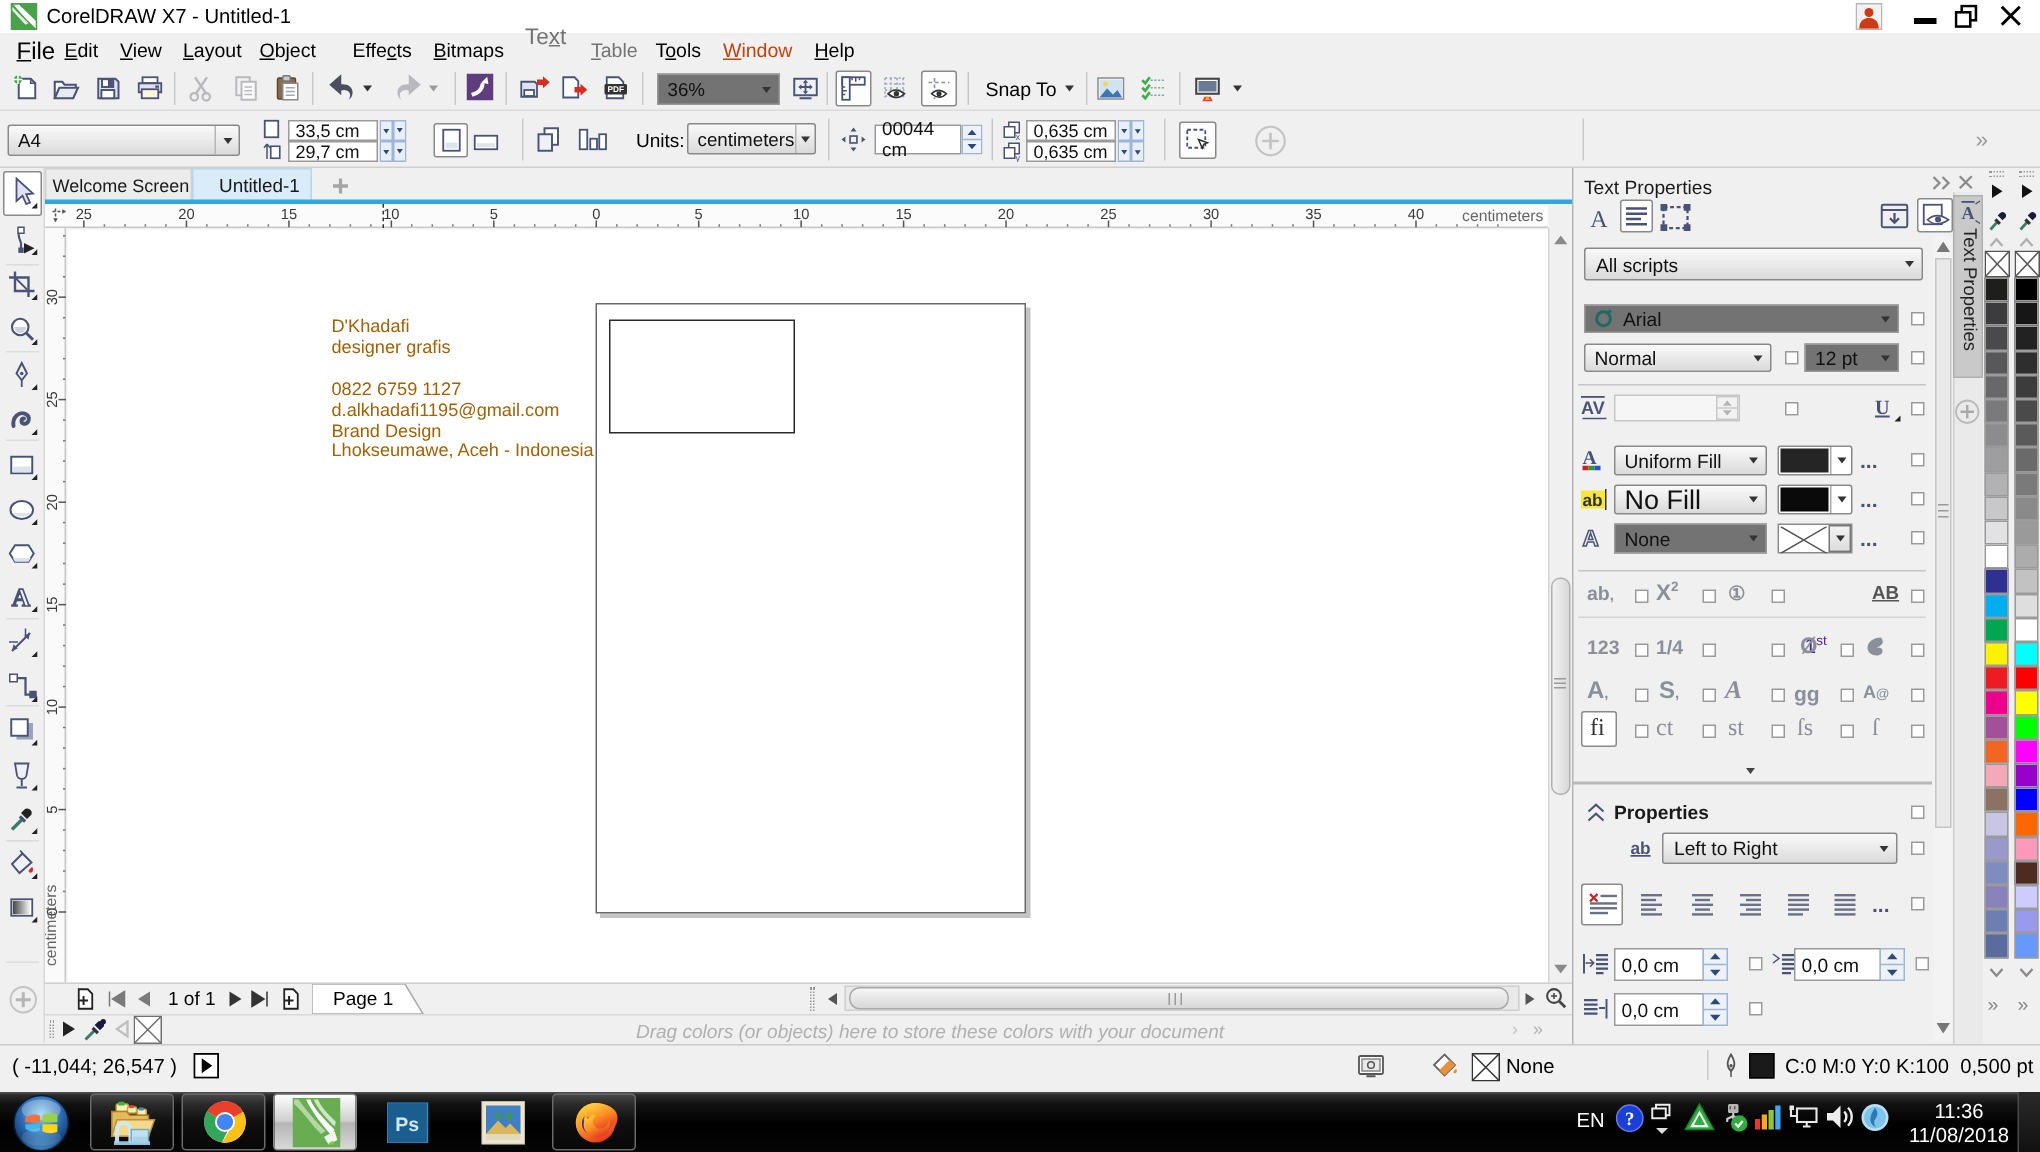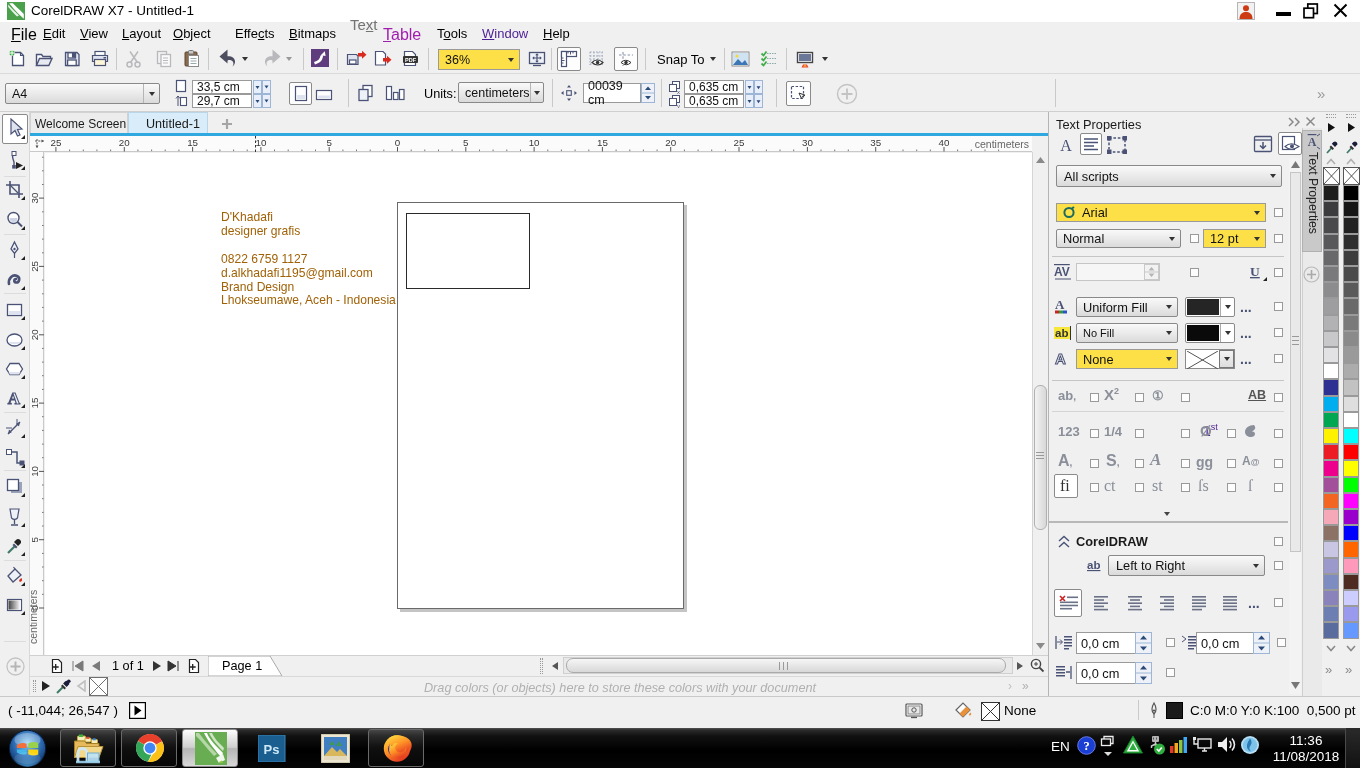--- a/index.html
+++ b/index.html
@@ -1,19 +1,19 @@
 <!DOCTYPE html>
 <html><head><meta charset="utf-8"><style>
 *{margin:0;padding:0;box-sizing:border-box}
 html,body{width:1360px;height:768px;overflow:hidden}
 body{font-family:"Liberation Sans",sans-serif;background:#f0f0f0;position:relative;font-size:12px;color:#111}
 .a{position:absolute}
 .combo{background:linear-gradient(#f9f9f9,#ececec 45%,#dadada);border:1px solid #898989;border-radius:2px;display:flex;align-items:center}
 .cap{margin-left:auto;width:16px;align-self:stretch;display:flex;align-items:center;justify-content:center}
-.wcombo{background:#fde047;border:1px solid #9a9a9a;display:flex;align-items:center}
+.wcombo{background:#737373;border:1px solid #9a9a9a;display:flex;align-items:center}
 .fld{background:#fff;border:1px solid #9a9a9a;display:flex;align-items:center;padding-left:4px;font-size:12.5px}
 .sep{position:absolute;width:1px;background:#c9c9c9}
 .chk{position:absolute;width:9px;height:9px;border:1px solid #9a9a9a;background:#fdfdfd}
 .ar-d{width:0;height:0;border-left:3.5px solid transparent;border-right:3.5px solid transparent;border-top:4.5px solid #333}
 .press{border:1px solid #8a8a8a;background:#fdfdfd;border-radius:2px}
 </style></head><body>
 
 <div class="a" style="left:0;top:0;width:1360px;height:22px;background:#fff"></div>
 <svg class="a" style="left:7px;top:2px" width="18" height="18" viewBox="0 0 18 18">
 <rect width="18" height="18" fill="#4ba04b"></rect>
@@ -36,23 +36,23 @@
 </svg>
 <div class="a" style="left:0;top:22px;width:1360px;height:22px;background:#f0f0f0"></div>
 <div class="a" style="left:11px;top:26px;font-size:16px;color:#000"><u>F</u>ile</div>
 <div class="a" style="left:43px;top:26px;font-size:13px;color:#000"><u>E</u>dit</div>
 <div class="a" style="left:80px;top:26px;font-size:13px;color:#000"><u>V</u>iew</div>
 <div class="a" style="left:122px;top:26px;font-size:13px;color:#000"><u>L</u>ayout</div>
 <div class="a" style="left:173px;top:26px;font-size:13px;color:#000"><u>O</u>bject</div>
 <div class="a" style="left:235px;top:26px;font-size:13px;color:#000">Effe<u>c</u>ts</div>
 <div class="a" style="left:289px;top:26px;font-size:13px;color:#000"><u>B</u>itmaps</div>
 <div class="a" style="left:350px;top:16px;font-size:15px;color:#737373">Te<u>x</u>t</div>
-<div class="a" style="left:383px;top:26px;font-size:16px;color:#a21caf"><u>T</u>able</div>
+<div class="a" style="left:394px;top:26px;font-size:13px;color:#737373"><u>T</u>able</div>
 <div class="a" style="left:437px;top:26px;font-size:13px;color:#000">T<u>o</u>ols</div>
-<div class="a" style="left:482px;top:26px;font-size:13px;color:#4c1d95"><u>W</u>indow</div>
+<div class="a" style="left:482px;top:26px;font-size:13px;color:#c2410c"><u>W</u>indow</div>
 <div class="a" style="left:543px;top:26px;font-size:13px;color:#000"><u>H</u>elp</div>
 <div class="a" style="left:0;top:44px;width:1360px;height:30px;background:#f0f0f0"></div>
 <div class="a" style="left:0;top:73px;width:1360px;height:1px;background:#dadada"></div>
 <svg class="a" style="left:8px;top:49px" width="20" height="20">
     <g fill="none" stroke="#4a5375">
 <path d="M4.5,3.5 h8 l3,3 v10 h-11 z" fill="#fff" stroke-width="1.3"></path>
       <path d="M12.5,3.5 v3 h3" stroke-width="1.1"></path>
     </g>
 <circle cx="4" cy="4" r="2.6" fill="#3fae49"></circle>
     <path d="M4,1 v6 M1,4 h6" stroke="#fff" stroke-width="1"></path>
@@ -253,21 +253,21 @@
   </svg>
 <div class="a" style="left:424px;top:87px;font-size:12.7px;color:#000">Units:</div>
 <div class="a combo" style="left:458px;top:82px;width:86px;height:21px;padding-left:6px;font-size:12.5px">centimeters<span class="cap" style="border-left:1px solid #b5b5b5;width:14px">
       <span class="ar-d"></span>
     </span></div>
 <div class="sep" style="left:552px;top:79px;height:28px"></div>
 <svg class="a" style="left:560px;top:84px" width="18" height="18">
 <rect x="6.7" y="6.7" width="4.6" height="4.6" fill="none" stroke="#4a5375" stroke-width="1.1"></rect>
 <path d="M9,1 l-2,2.6 h4 z M9,17 l-2,-2.6 h4 z M1,9 l2.6,-2 v4 z M17,9 l-2.6,-2 v4 z" fill="#4a5375"></path>
   </svg>
-<div class="a fld" style="left:583px;top:83px;width:58px;height:20px">00039 cm</div>
+<div class="a fld" style="left:583px;top:83px;width:58px;height:20px">00044 cm</div>
 <svg class="a" style="left:641px;top:83px" width="14" height="20">
     <rect x="0.5" y="0.5" width="13" height="19" fill="#eef2f8" stroke="#9db6d6"></rect>
 <path d="M7,3.5 l-3,3.5 h6 z" fill="#2a4a7a"></path>
     <path d="M7,16.5 l-3,-3.5 h6 z" fill="#2a4a7a"></path>
     <path d="M1,10 h12" stroke="#9db6d6"></path>
   </svg>
 <div class="sep" style="left:661px;top:79px;height:28px"></div>
 <svg class="a" style="left:668px;top:80px" width="14" height="14">
     <g fill="#fff" stroke="#4a5375">
 <rect x="4.5" y="1.5" width="7" height="7"></rect>
@@ -763,21 +763,21 @@
       <span class="ar-d"></span>
     </div>
   </div>
 <div class="a" style="left:1240px;top:299px;color:#4a5375;font-size:14px;font-weight:bold">...</div>
 <div class="chk" style="left:1274px;top:302px"></div>
 <svg class="a" style="left:1054px;top:324px" width="20" height="18">
     <rect x="0" y="3" width="16" height="12" fill="#f7e73c"></rect>
     <text x="1" y="13" font-size="11.5" fill="#333" font-weight="bold" font-family="Liberation Sans">ab</text>
     <path d="M16.5,2 v14" stroke="#333"></path>
   </svg>
-<div class="a combo" style="left:1076px;top:323px;width:102px;height:20px;padding-left:6px;font-size:11px">No Fill<span class="cap">
+<div class="a combo" style="left:1076px;top:323px;width:102px;height:20px;padding-left:6px;font-size:18px">No Fill<span class="cap">
       <span class="ar-d"></span>
     </span></div>
 <div class="a" style="left:1185px;top:323px;width:50px;height:20px;border:1px solid #8a8a8a;border-radius:2px;background:#fff;display:flex">
     <div style="width:32px;margin:1px;background:#0a0a0a"></div>
     <div style="flex:1;border-left:1px solid #aaa;display:flex;align-items:center;justify-content:center">
       <span class="ar-d"></span>
     </div>
   </div>
 <div class="a" style="left:1240px;top:325px;color:#4a5375;font-size:14px;font-weight:bold">...</div>
 <div class="chk" style="left:1274px;top:328px"></div>
@@ -838,21 +838,21 @@
 <div class="chk" style="left:1090px;top:483px"></div>
 <div class="chk" style="left:1135px;top:483px"></div>
 <div class="chk" style="left:1181px;top:483px"></div>
 <div class="chk" style="left:1227px;top:483px"></div>
 <div class="chk" style="left:1274px;top:483px"></div>
 <div class="a ar-d" style="left:1164px;top:512px;border-top-color:#444"></div>
 <div class="a" style="left:1048px;top:521px;width:240px;height:2px;background:#b8b8b8"></div>
 <svg class="a" style="left:1058px;top:535px" width="12" height="13">
     <path d="M1,6 l5,-4.5 5,4.5 M1,12 l5,-4.5 5,4.5" stroke="#4a5375" stroke-width="1.4" fill="none"></path>
   </svg>
-<div class="a" style="left:1076px;top:534px;font-size:12.8px;font-weight:bold;color:#1a1a1a">CorelDRAW</div>
+<div class="a" style="left:1076px;top:534px;font-size:12.8px;font-weight:bold;color:#1a1a1a">Properties</div>
 <div class="chk" style="left:1274px;top:537px"></div>
 <svg class="a" style="left:1086px;top:558px" width="18" height="16">
     <text x="1" y="11" font-size="11.5" fill="#4a5375" font-weight="bold" text-decoration="underline">ab</text>
   </svg>
 <div class="a combo" style="left:1108px;top:555px;width:157px;height:21px;padding-left:7px;font-size:12.8px">Left to Right<span class="cap">
       <span class="ar-d"></span>
     </span></div>
 <div class="chk" style="left:1274px;top:561px"></div>
 <div class="a press" style="left:1054px;top:589px;width:28px;height:28px;background:#fff"></div>
 <svg class="a" style="left:1058px;top:594px" width="22" height="18">

